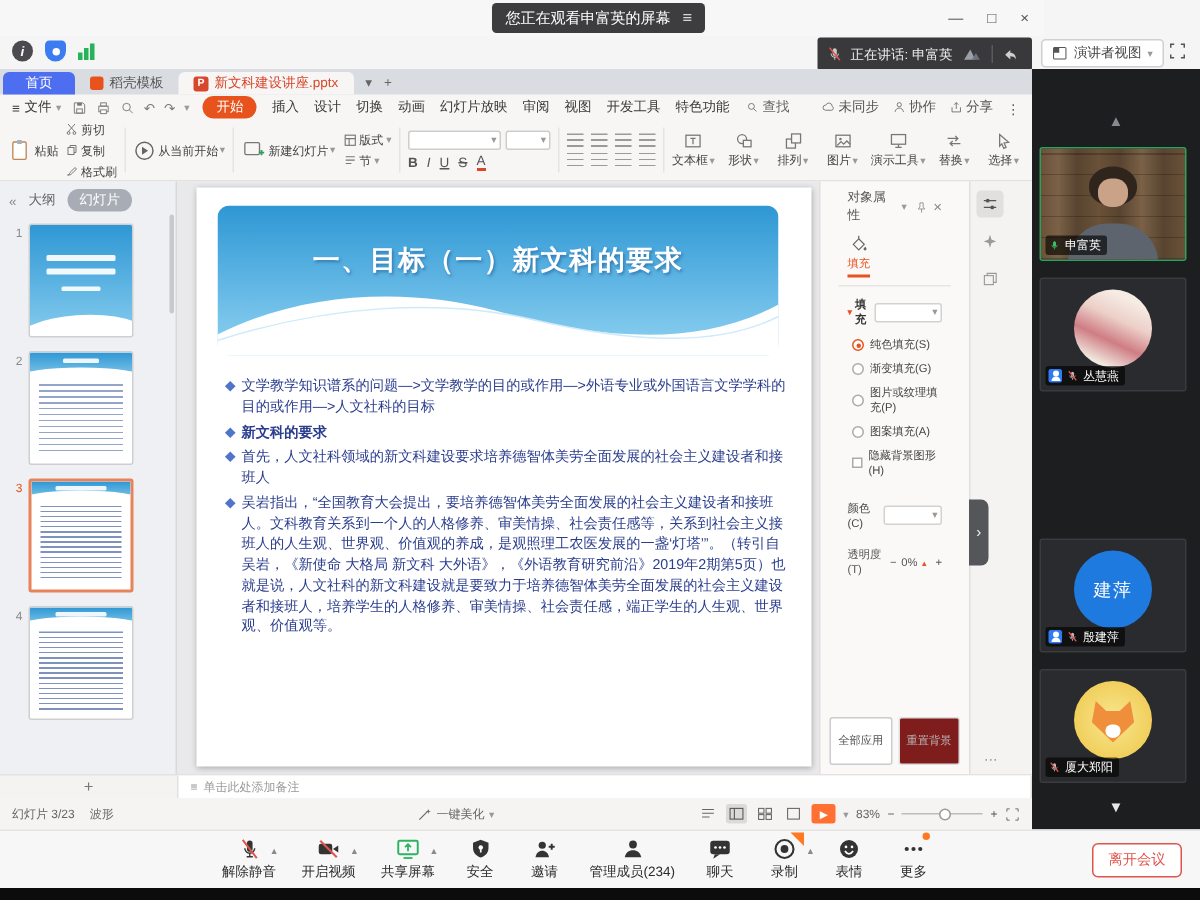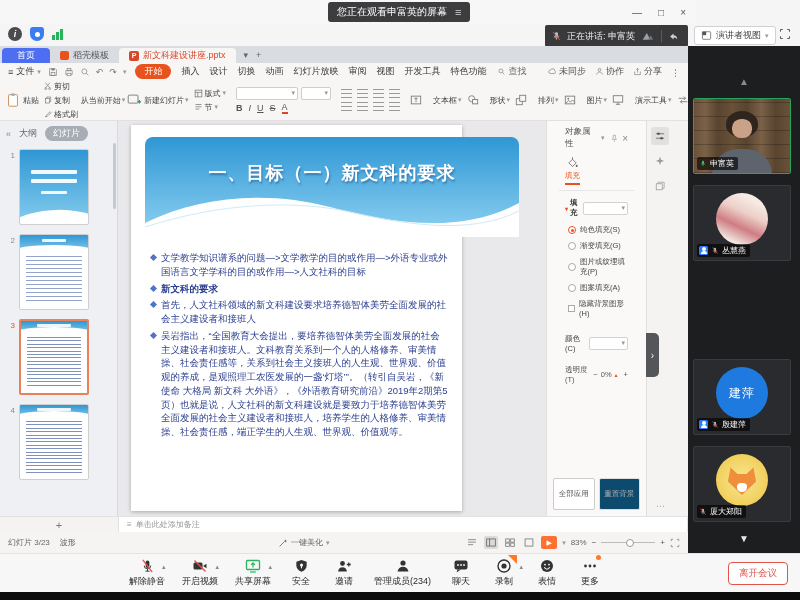--- a/index.html
+++ b/index.html
@@ -63,21 +63,21 @@
 .combo-row{display:flex;gap:3px}
 .combo{width:62px;height:13px;background:#fff;border:1px solid #cfcdcb;border-radius:2px;position:relative;cursor:pointer}
 .combo.sz{width:30px}
 .combo i{position:absolute;right:2px;top:1px;font-size:7px;color:#999;font-style:normal}
 .fmt-row{display:flex;gap:6px;font-size:9px;color:#555;align-items:center}
 .fmt-row span{cursor:pointer}
 .fb{font-weight:bold}.fi{font-style:italic}.fu{text-decoration:underline}.fstr{text-decoration:line-through}
 .fa{border-bottom:2px solid #d8472b;line-height:1}
 .align-grid{display:grid;grid-template-columns:repeat(4,11px);grid-auto-rows:9px;gap:4px 5px;align-content:center}
 .ai{background:repeating-linear-gradient(180deg,#9a9a9a 0 1px,transparent 1px 4px);cursor:pointer}
-.rtool{display:flex;flex-direction:row;align-items:center;font-size:8px;color:#444;gap:11px;min-width:28px;cursor:pointer;white-space:nowrap}
+.rtool{display:flex;flex-direction:column;align-items:center;font-size:8px;color:#444;gap:1px;min-width:28px;cursor:pointer;white-space:nowrap}
 
 .wps-body{position:absolute;top:75px;left:0;right:0;bottom:37px;display:flex}
 
 
 .thumbs{width:118px;background:#eef0f3;border-right:1px solid #d9d9db;position:relative;padding:4px 0 0 4px;font-size:9px;flex:none}
 .th-head{display:flex;align-items:center;gap:8px;color:#666;margin:1px 0 8px 2px}
 .pill{background:#a8adb5;color:#fff;border-radius:8px;padding:1px 8px;cursor:pointer}
 .th-collapse{color:#888;cursor:pointer}
 .th-outline{cursor:pointer}
 .trow{display:flex;gap:4px;margin-bottom:9px}
@@ -93,21 +93,21 @@
 .tb-band::after{content:"";position:absolute;left:-10%;bottom:-7px;width:120%;height:12px;background:#fff;border-radius:50% 50% 0 0}
 .tb-band.small{height:11px}
 .tb-title{position:absolute;top:4px;left:50%;transform:translateX(-50%);width:24px;height:3px;background:#fff;opacity:.9;border-radius:1px}
 .tb-band.small .tb-title{top:3px;width:34px;height:2.5px}
 .tb-lines{position:absolute;left:6px;right:6px;top:21px;bottom:6px;background:repeating-linear-gradient(180deg,#93a5c9 0 1px,transparent 1px 4px)}
 .tb-lines.dense{top:16px;bottom:5px;background:repeating-linear-gradient(180deg,#7e92bd 0 1px,transparent 1px 3.4px)}
 .tscroll{position:absolute;right:1px;top:22px;width:3px;height:66px;background:#c6c9ce;border-radius:2px;cursor:pointer}
 
 
 .canvas{flex:1;background:#e9e9ec;position:relative}
-.slide{position:absolute;left:13px;top:4px;width:331px;height:386px;background:#fff;box-shadow:0 1px 4px rgba(0,0,0,.28)}
+.slide{position:absolute;left:13px;top:4px;width:410px;height:386px;background:#fff;box-shadow:0 1px 4px rgba(0,0,0,.28)}
 .banner{position:absolute;left:14px;top:12px;width:374px;height:100px}
 .banner svg{position:absolute;inset:0;width:100%;height:100%}
 .banner h1{position:absolute;left:0;right:0;top:24px;text-align:center;font-size:18px;color:#fff;font-weight:bold;letter-spacing:1px;text-shadow:1px 1.5px 2px rgba(25,80,140,.55)}
 .bullets{position:absolute;left:20px;right:14px;top:126px;list-style:none;font-size:9.5px;line-height:1.45;color:#2b3e8e}
 .bullets li{display:flex;gap:5px;margin-bottom:3px}
 .bul{flex:none;width:5px;height:5px;background:#4f74c8;transform:rotate(45deg);margin-top:4px}
 .bullets li.bold{font-weight:bold}
 
 
 .props{width:100px;background:#faf9f8;border-left:1px solid #e2e0de;position:relative;padding:5px 18px;font-size:7.5px;color:#444;flex:none}
@@ -126,21 +126,21 @@
 .radio-row{display:flex;align-items:center;gap:4px;margin:6px 0 6px 3px;cursor:pointer}
 .radio{width:8px;height:8px;border:1px solid #aaa;border-radius:50%;flex:none;position:relative;background:#fff}
 .radio.on{border-color:#e8521d}
 .radio.on::after{content:"";position:absolute;inset:1.5px;background:#e8521d;border-radius:50%}
 .check{width:7px;height:7px;border:1px solid #aaa;flex:none;background:#fff}
 .trans-row{display:flex;align-items:center;gap:3px;margin-top:12px;color:#555}
 .tr-line{flex:1;height:1px;background:#c9c7c5;position:relative}
 .tr-mark{color:#e8521d;font-size:6px}
 .pp-buttons{position:absolute;left:6px;right:6px;bottom:6px;display:flex;gap:4px}
 .pp-btn{flex:1;height:32px;background:#fff;border:1px solid #ccc;border-radius:2px;font-size:7.5px;color:#555;display:flex;align-items:center;justify-content:center;cursor:pointer;white-space:nowrap}
-.pp-btn.disabled{color:#b5b3b1;background:#0c4a6e;border-color:#e0dedd}
+.pp-btn.disabled{color:#b5b3b1;background:#7f1d1d;border-color:#e0dedd}
 
 
 .strip{width:42px;background:#f4f3f2;border-left:1px solid #e2e0de;position:relative;flex:none}
 .strip-icons{position:absolute;left:4px;top:6px;display:flex;flex-direction:column;gap:7px;align-items:center}
 .sicon{width:18px;height:18px;border-radius:3px;display:flex;align-items:center;justify-content:center;cursor:pointer}
 .sicon.active{background:#e2e0de}
 .strip-handle{position:absolute;left:-1px;top:212px;width:13px;height:44px;background:#55565a;border-radius:0 5px 5px 0;color:#eee;display:flex;align-items:center;justify-content:center;font-size:10px;cursor:pointer}
 .strip-dots{position:absolute;left:9px;bottom:5px;color:#999;font-size:9px}
 
 
@@ -178,21 +178,21 @@
 .a5::before{content:"";position:absolute;left:10px;top:11px;width:32px;height:30px;background:#ef8f3c;clip-path:polygon(50% 100%,6% 55%,14% 8%,36% 30%,64% 30%,86% 8%,94% 55%)}
 .a5::after{content:"";position:absolute;left:21px;top:29px;width:10px;height:9px;background:#fff;border-radius:50% 50% 60% 60%}
 .nlabel{position:absolute;left:3px;bottom:3px;background:rgba(0,0,0,.62);border-radius:2px;display:flex;align-items:center;gap:3px;padding:1px 4px 1px 2px;font-size:8px;color:#fff;max-width:95px;white-space:nowrap}
 .badge{width:9px;height:9px;border-radius:1.5px;flex:none;position:relative}
 .badge.blue{background:#2f7bf5}.badge.orange{background:#f08300}
 .badge::before{content:"";position:absolute;left:2.5px;top:1.3px;width:4px;height:4px;background:#fff;border-radius:50%}
 .badge::after{content:"";position:absolute;left:1.5px;bottom:.8px;width:6px;height:3px;background:#fff;border-radius:3px 3px 0 0}
 
 
 .meet-bar{position:absolute;left:0;top:553px;width:800px;height:39px;background:#f7f7f8;border-top:1px solid #e3e3e5}
-.mb-buttons{position:absolute;left:129px;top:3px;display:flex;gap:17px}
+.mb-buttons{position:absolute;left:148px;top:3px;display:flex;gap:17px}
 .mbtn{display:flex;flex-direction:column;align-items:center;font-size:9px;color:#2b2b2b;position:relative;cursor:pointer;min-width:26px}
 .mbtn .ic{height:18px;display:flex;align-items:center;position:relative}
 .mb-caret{position:absolute;right:-11px;top:6px;color:#8a8a8a;font-size:7px;cursor:pointer}
 .rec-flag{position:absolute;right:-5px;top:-2px;width:0;height:0;border-top:9px solid #ff7a22;border-left:9px solid transparent}
 .more-dot{position:absolute;right:-3px;top:-2px;width:5px;height:5px;background:#ff7a22;border-radius:50%}
 .leave{position:absolute;right:12px;top:8px;height:23px;padding:0 10px;background:#fff;border:1px solid #e0544c;border-radius:4px;color:#e0544c;font-size:9.5px;cursor:pointer;font-family:"Liberation Sans",sans-serif}
 .bottom-strip{position:absolute;left:0;top:592px;width:800px;height:8px;background:#0c0c0c}
 </style>
 </head>
 <body>

